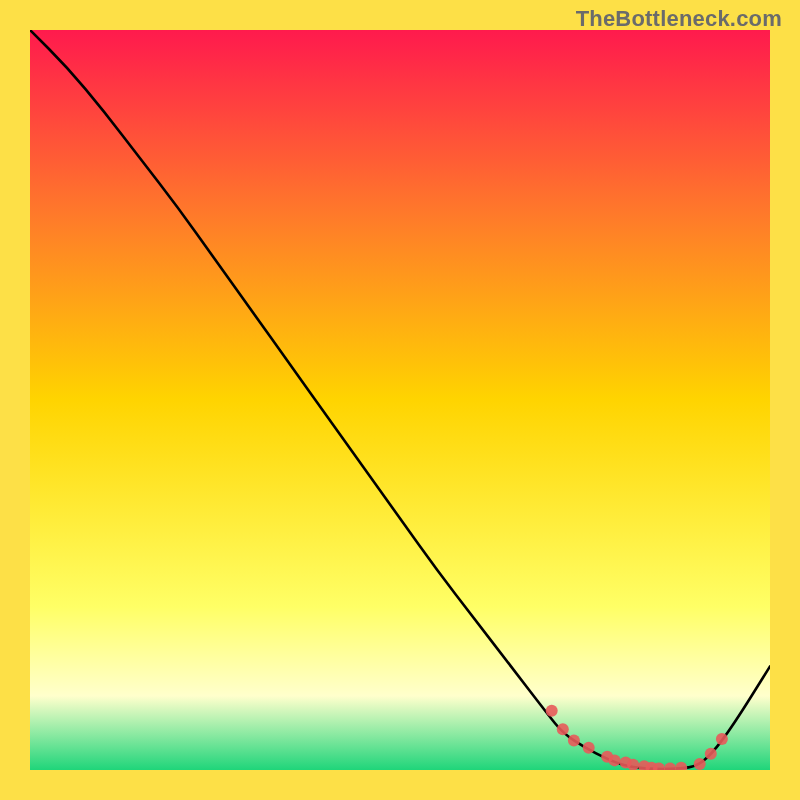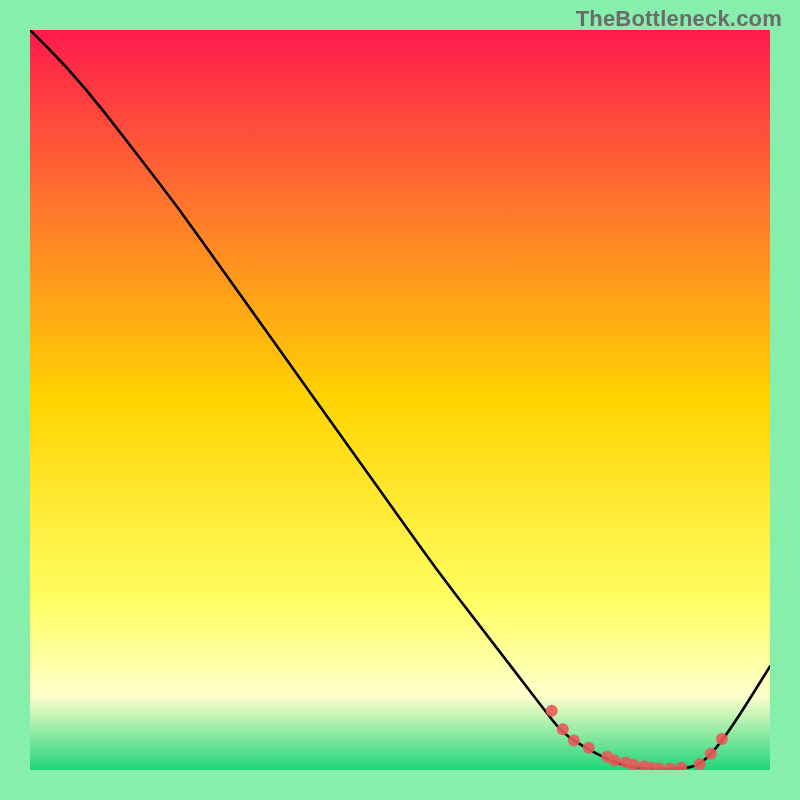--- a/index.html
+++ b/index.html
@@ -1,21 +1,21 @@
 <!DOCTYPE html>
 <html><head>
 <meta charset="utf-8">
 <style>
   * { margin: 0; padding: 0; box-sizing: border-box; }
   html, body { width: 800px; height: 800px; overflow: hidden; background: #000; }
   .frame {
     position: relative;
     width: 800px;
     height: 800px;
-    background: #86efac;
+    background: #fde047;
   }
   .watermark {
     position: absolute;
     top: 6px;
     right: 18px;
     font-family: Arial, Helvetica, sans-serif;
     font-size: 22px;
     font-weight: bold;
     color: #6b6b6b;
     z-index: 5;

